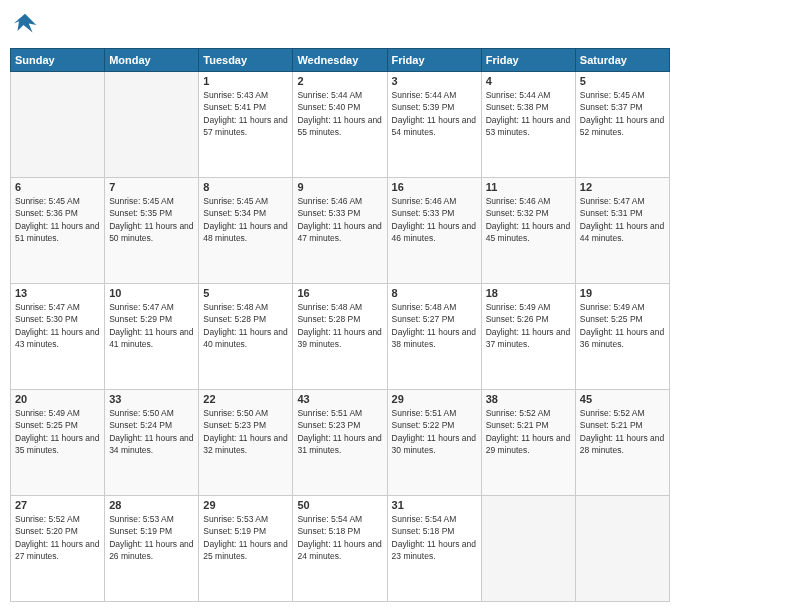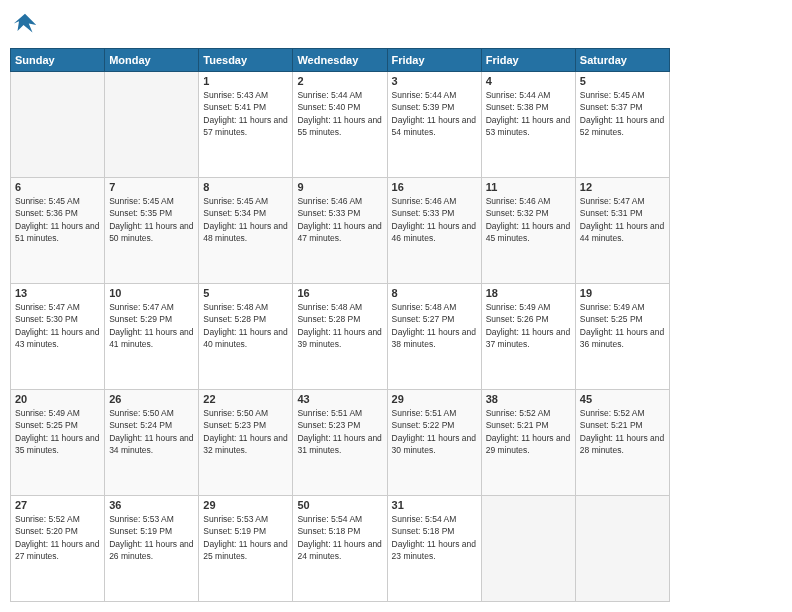--- a/index.html
+++ b/index.html
@@ -253,21 +253,21 @@
           </td>
         </tr>
         <tr>
           <td>
             <span class="day-num">20</span>
             <div class="day-info" style="white-space: pre-line;">Sunrise: 5:49 AM
 Sunset: 5:25 PM
 Daylight: 11 hours and 35 minutes.</div>
           </td>
           <td>
-            <span class="day-num">26</span>
+            <span class="day-num">33</span>
             <div class="day-info" style="white-space: pre-line;">Sunrise: 5:50 AM
 Sunset: 5:24 PM
 Daylight: 11 hours and 34 minutes.</div>
           </td>
           <td>
             <span class="day-num">22</span>
             <div class="day-info" style="white-space: pre-line;">Sunrise: 5:50 AM
 Sunset: 5:23 PM
 Daylight: 11 hours and 32 minutes.</div>
           </td>
@@ -297,21 +297,21 @@
           </td>
         </tr>
         <tr>
           <td>
             <span class="day-num">27</span>
             <div class="day-info" style="white-space: pre-line;">Sunrise: 5:52 AM
 Sunset: 5:20 PM
 Daylight: 11 hours and 27 minutes.</div>
           </td>
           <td>
-            <span class="day-num">36</span>
+            <span class="day-num">28</span>
             <div class="day-info" style="white-space: pre-line;">Sunrise: 5:53 AM
 Sunset: 5:19 PM
 Daylight: 11 hours and 26 minutes.</div>
           </td>
           <td>
             <span class="day-num">29</span>
             <div class="day-info" style="white-space: pre-line;">Sunrise: 5:53 AM
 Sunset: 5:19 PM
 Daylight: 11 hours and 25 minutes.</div>
           </td>

